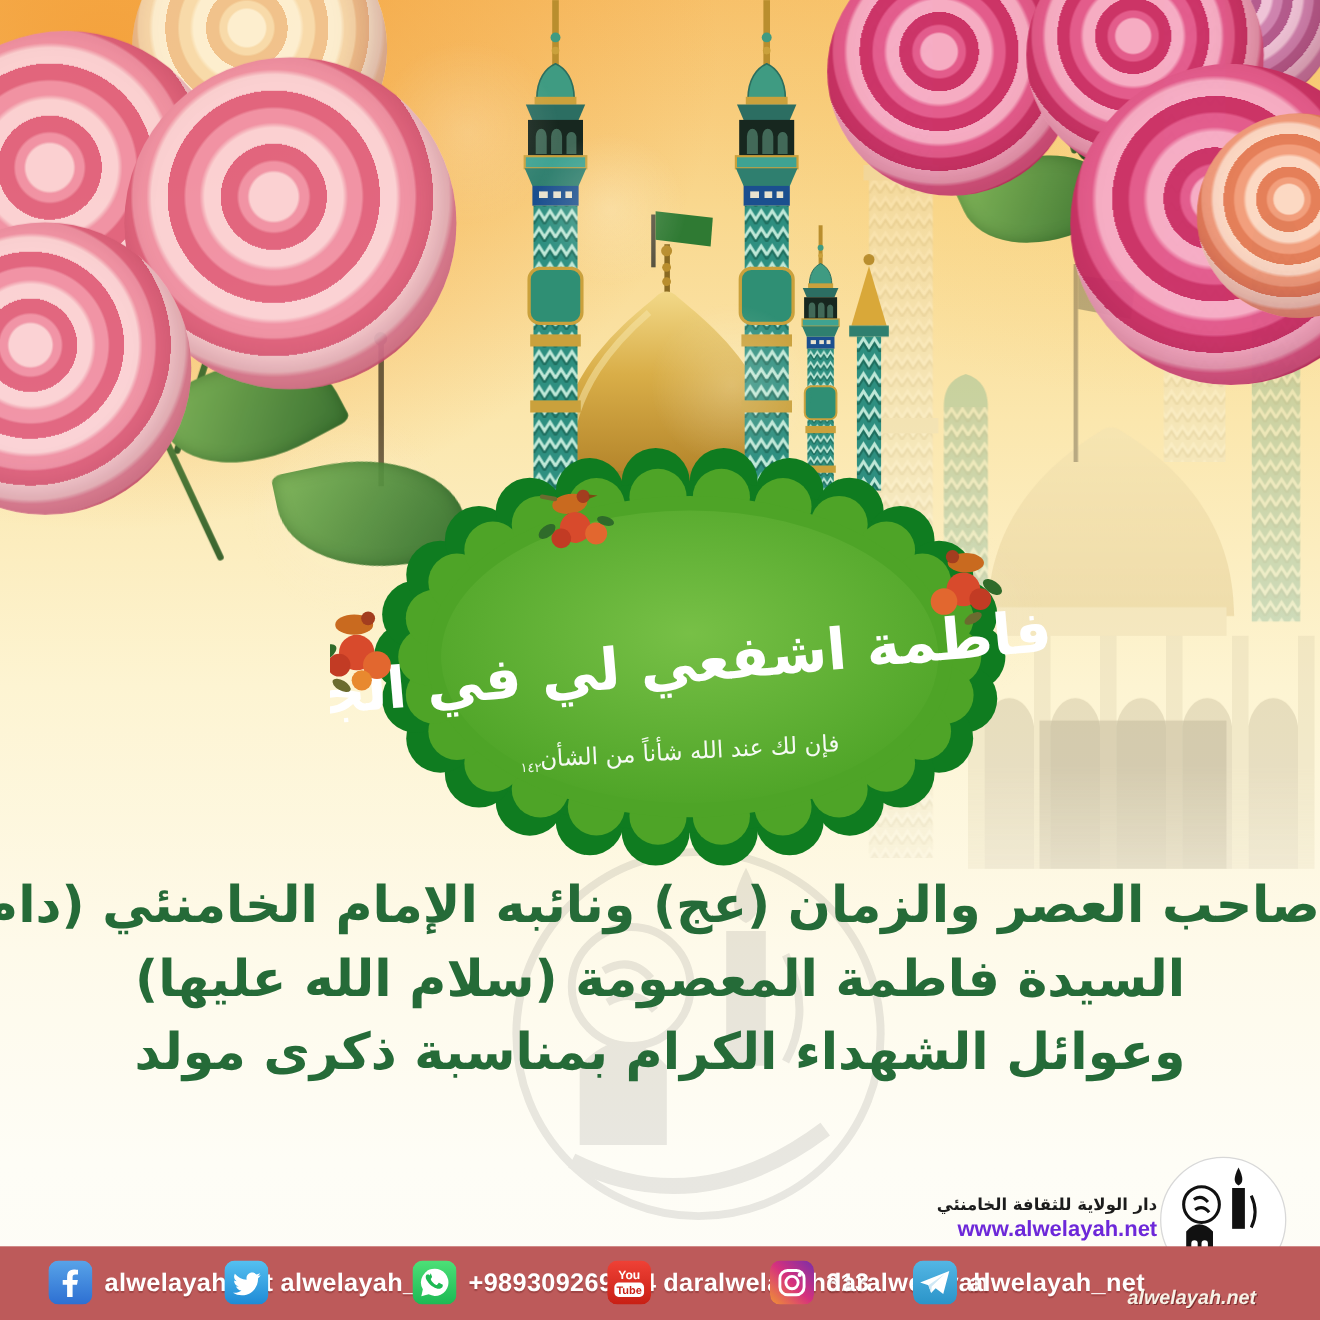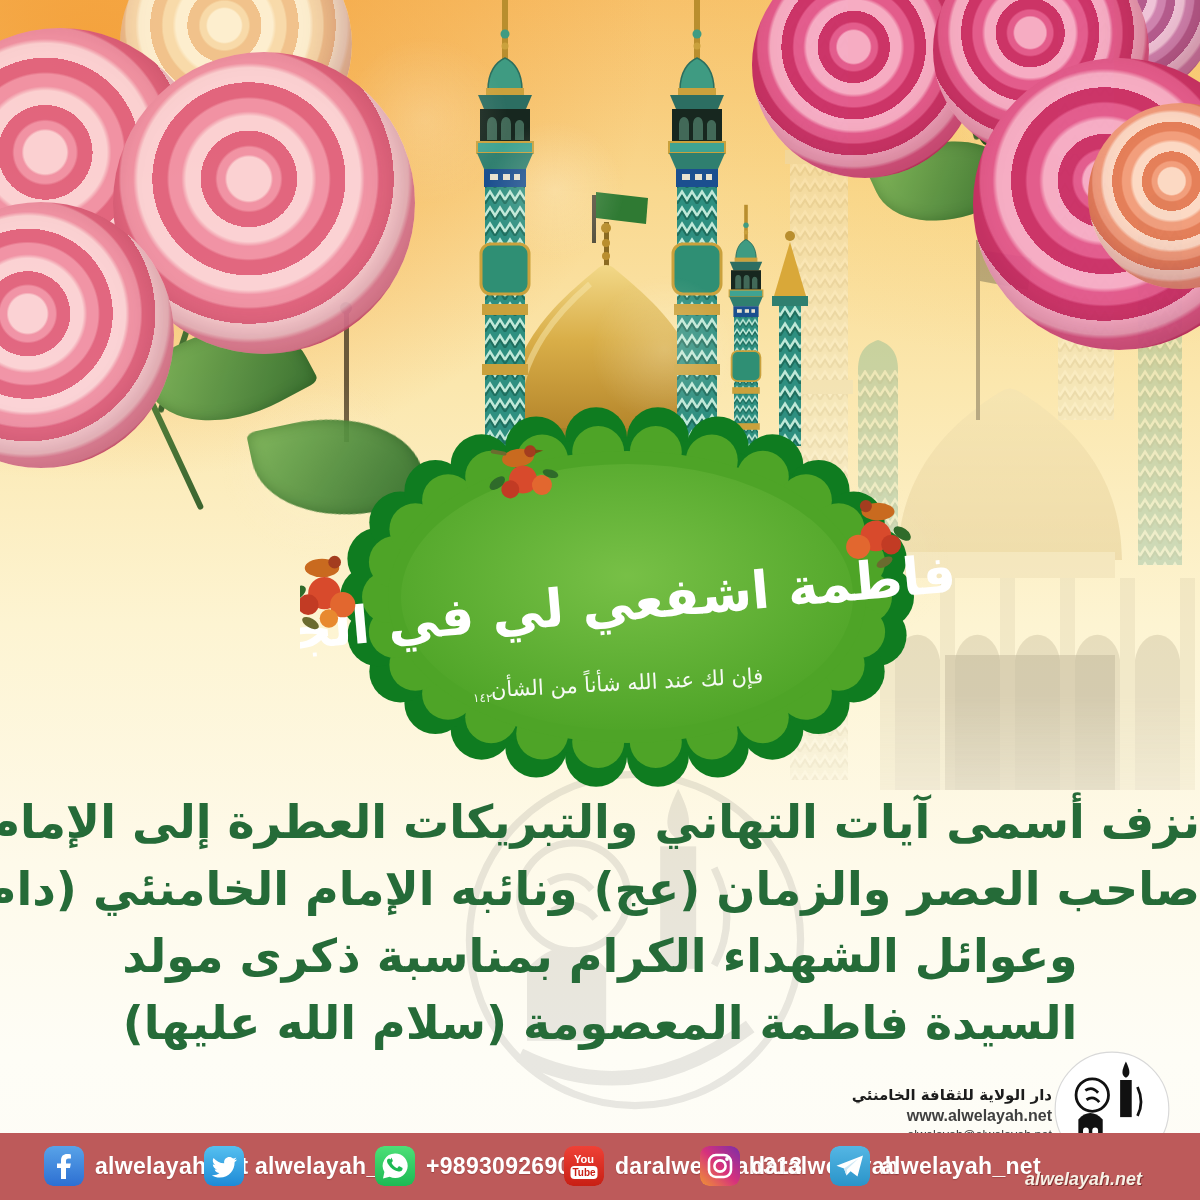--- a/index.html
+++ b/index.html
@@ -39,21 +39,21 @@
   .badge text{font-family:"DejaVu Sans",sans-serif;}
   
   .watermark{left:455px;top:760px;opacity:.13;}
   
   .greeting{left:0;top:789px;width:1200px;text-align:center;direction:rtl;
             color:#256b38;font-weight:bold;font-size:46px;line-height:67px;}
   .greeting div{white-space:nowrap;}
   
   .org-text{right:148px;top:1085px;text-align:right;direction:rtl;color:#1c1c1c;line-height:1.35;}
   .org-name{font-size:15px;font-weight:bold;}
-  .org-site{font-size:16px;font-weight:bold;font-family:"Liberation Sans",sans-serif;direction:ltr;color:#404040;}
+  .org-site{font-size:20px;font-weight:bold;font-family:"Liberation Sans",sans-serif;direction:ltr;color:#6d28d9;}
   .org-mail{font-size:12.5px;font-family:"Liberation Sans",sans-serif;direction:ltr;color:#3a3a3a;}
   .org-logo{right:30px;top:1051px;}
   
   .footer{left:0;top:1133px;width:1200px;height:67px;background:#bd5a5a;border-bottom:5px solid #a84f4f;}
   .s-item{position:absolute;top:13px;display:flex;align-items:center;gap:11px;}
   .s-icon{width:40px;height:40px;border-radius:9px;display:block;}
   .s-label{color:#fff;font-family:"Liberation Sans",sans-serif;font-size:23px;font-weight:600;letter-spacing:.3px;
            text-shadow:0 1px 1px rgba(100,30,30,.35);}
   .footer-watermark{position:absolute;right:58px;top:36px;color:#f7f1e6;font-family:"Liberation Sans",sans-serif;
            font-size:18px;font-weight:bold;font-style:italic;text-shadow:1px 1px 0 #7c2f2f;}
@@ -312,24 +312,23 @@
       <circle cx="11" cy="-19" r="5.5" fill="#a33d1f"></circle>
     <circle cx="2" cy="8" r="14" fill="#d84a2c"></circle>
       <circle cx="18" cy="18" r="11" fill="#e2672f"></circle>
       <circle cx="-12" cy="16" r="9" fill="#c23b24"></circle>
     <ellipse cx="-22" cy="6" rx="9" ry="5" fill="#2f6b2a" transform="rotate(-35 -22 6)"></ellipse>
     <ellipse cx="-6" cy="32" rx="8" ry="4" fill="#6b6b2f" transform="rotate(30 -6 32)"></ellipse>
   </g>
 </svg>
 
 <div class="abs greeting">
-  <div>نزف أسمى آيات التهاني والتبريكات العطرة إلى الإمام</div>
   <div>صاحب العصر والزمان (عج) ونائبه الإمام الخامنئي (دام ظله)</div>
+  <div>السيدة فاطمة المعصومة (سلام الله عليها)</div>
   <div>وعوائل الشهداء الكرام بمناسبة ذكرى مولد</div>
-  <div>السيدة فاطمة المعصومة (سلام الله عليها)</div>
 </div>
 
 <div class="abs org-text">
   <div class="org-name">دار الولاية للثقافة الخامنئي</div>
   <div class="org-site">www.alwelayah.net</div>
   <div class="org-mail">alwelayah@alwelayah.net</div>
 </div>
 <svg class="abs org-logo" width="116" height="116" viewBox="0 0 100 100">
   <circle cx="50" cy="50" r="49" fill="#ffffff" stroke="#d8d8d8" stroke-width="1"></circle>
   <g stroke="#111" fill="none" stroke-width="2.4">
@@ -379,21 +378,21 @@
             <stop offset="0" stop-color="#4ce077"></stop>
             <stop offset="1" stop-color="#1db954"></stop>
           </linearGradient>
         </defs>
       <rect width="40" height="40" rx="9" fill="url(#wag)"></rect>
       <path d="M20 7.5a12.3 12.3 0 0 0-10.6 18.5L8 32.5l6.7-1.8A12.3 12.3 0 1 0 20 7.5z" fill="#fff"></path>
       <path d="M15.6 13.6c-.4-.9-.8-.9-1.2-.9h-1c-.3 0-1.4.5-1.4 2.3s1.4 3.6 1.6 3.8c.2.3 2.7 4.2 6.6 5.8 3.3 1.3 3.9 1 4.6.9.7-.1 2.2-.9 2.5-1.8.3-.9.3-1.6.2-1.8-.1-.2-.4-.3-.8-.5l-2.2-1.1c-.4-.1-.7-.2-.9.2l-1.2 1.5c-.2.3-.4.3-.8.1-1.1-.5-2.3-1.3-3.3-2.5-.9-1-1.5-2.1-1.6-2.5-.2-.4 0-.6.2-.8l.8-1.1c.2-.3.1-.5 0-.7l-1.1-2.9z" fill="#1db954"></path>
     </svg>
     <span class="s-label">+989309269084</span>
   </div>
-  <div class="s-item" style="left:564px">
+  <div class="s-item" style="left:552px">
     <svg class="s-icon" viewBox="0 0 40 40">
       <defs>
           <linearGradient id="ytg" x1="0" y1="0" x2="0" y2="1">
             <stop offset="0" stop-color="#ef4136"></stop>
             <stop offset="1" stop-color="#c81f14"></stop>
           </linearGradient>
         </defs>
       <rect width="40" height="40" rx="9" fill="url(#ytg)"></rect>
       <text x="20" y="17" text-anchor="middle" font-family="Liberation Sans, sans-serif" font-size="11" font-weight="bold" fill="#fff">You</text>
       <rect x="6.5" y="20" width="27" height="13" rx="4" fill="#fff"></rect>

